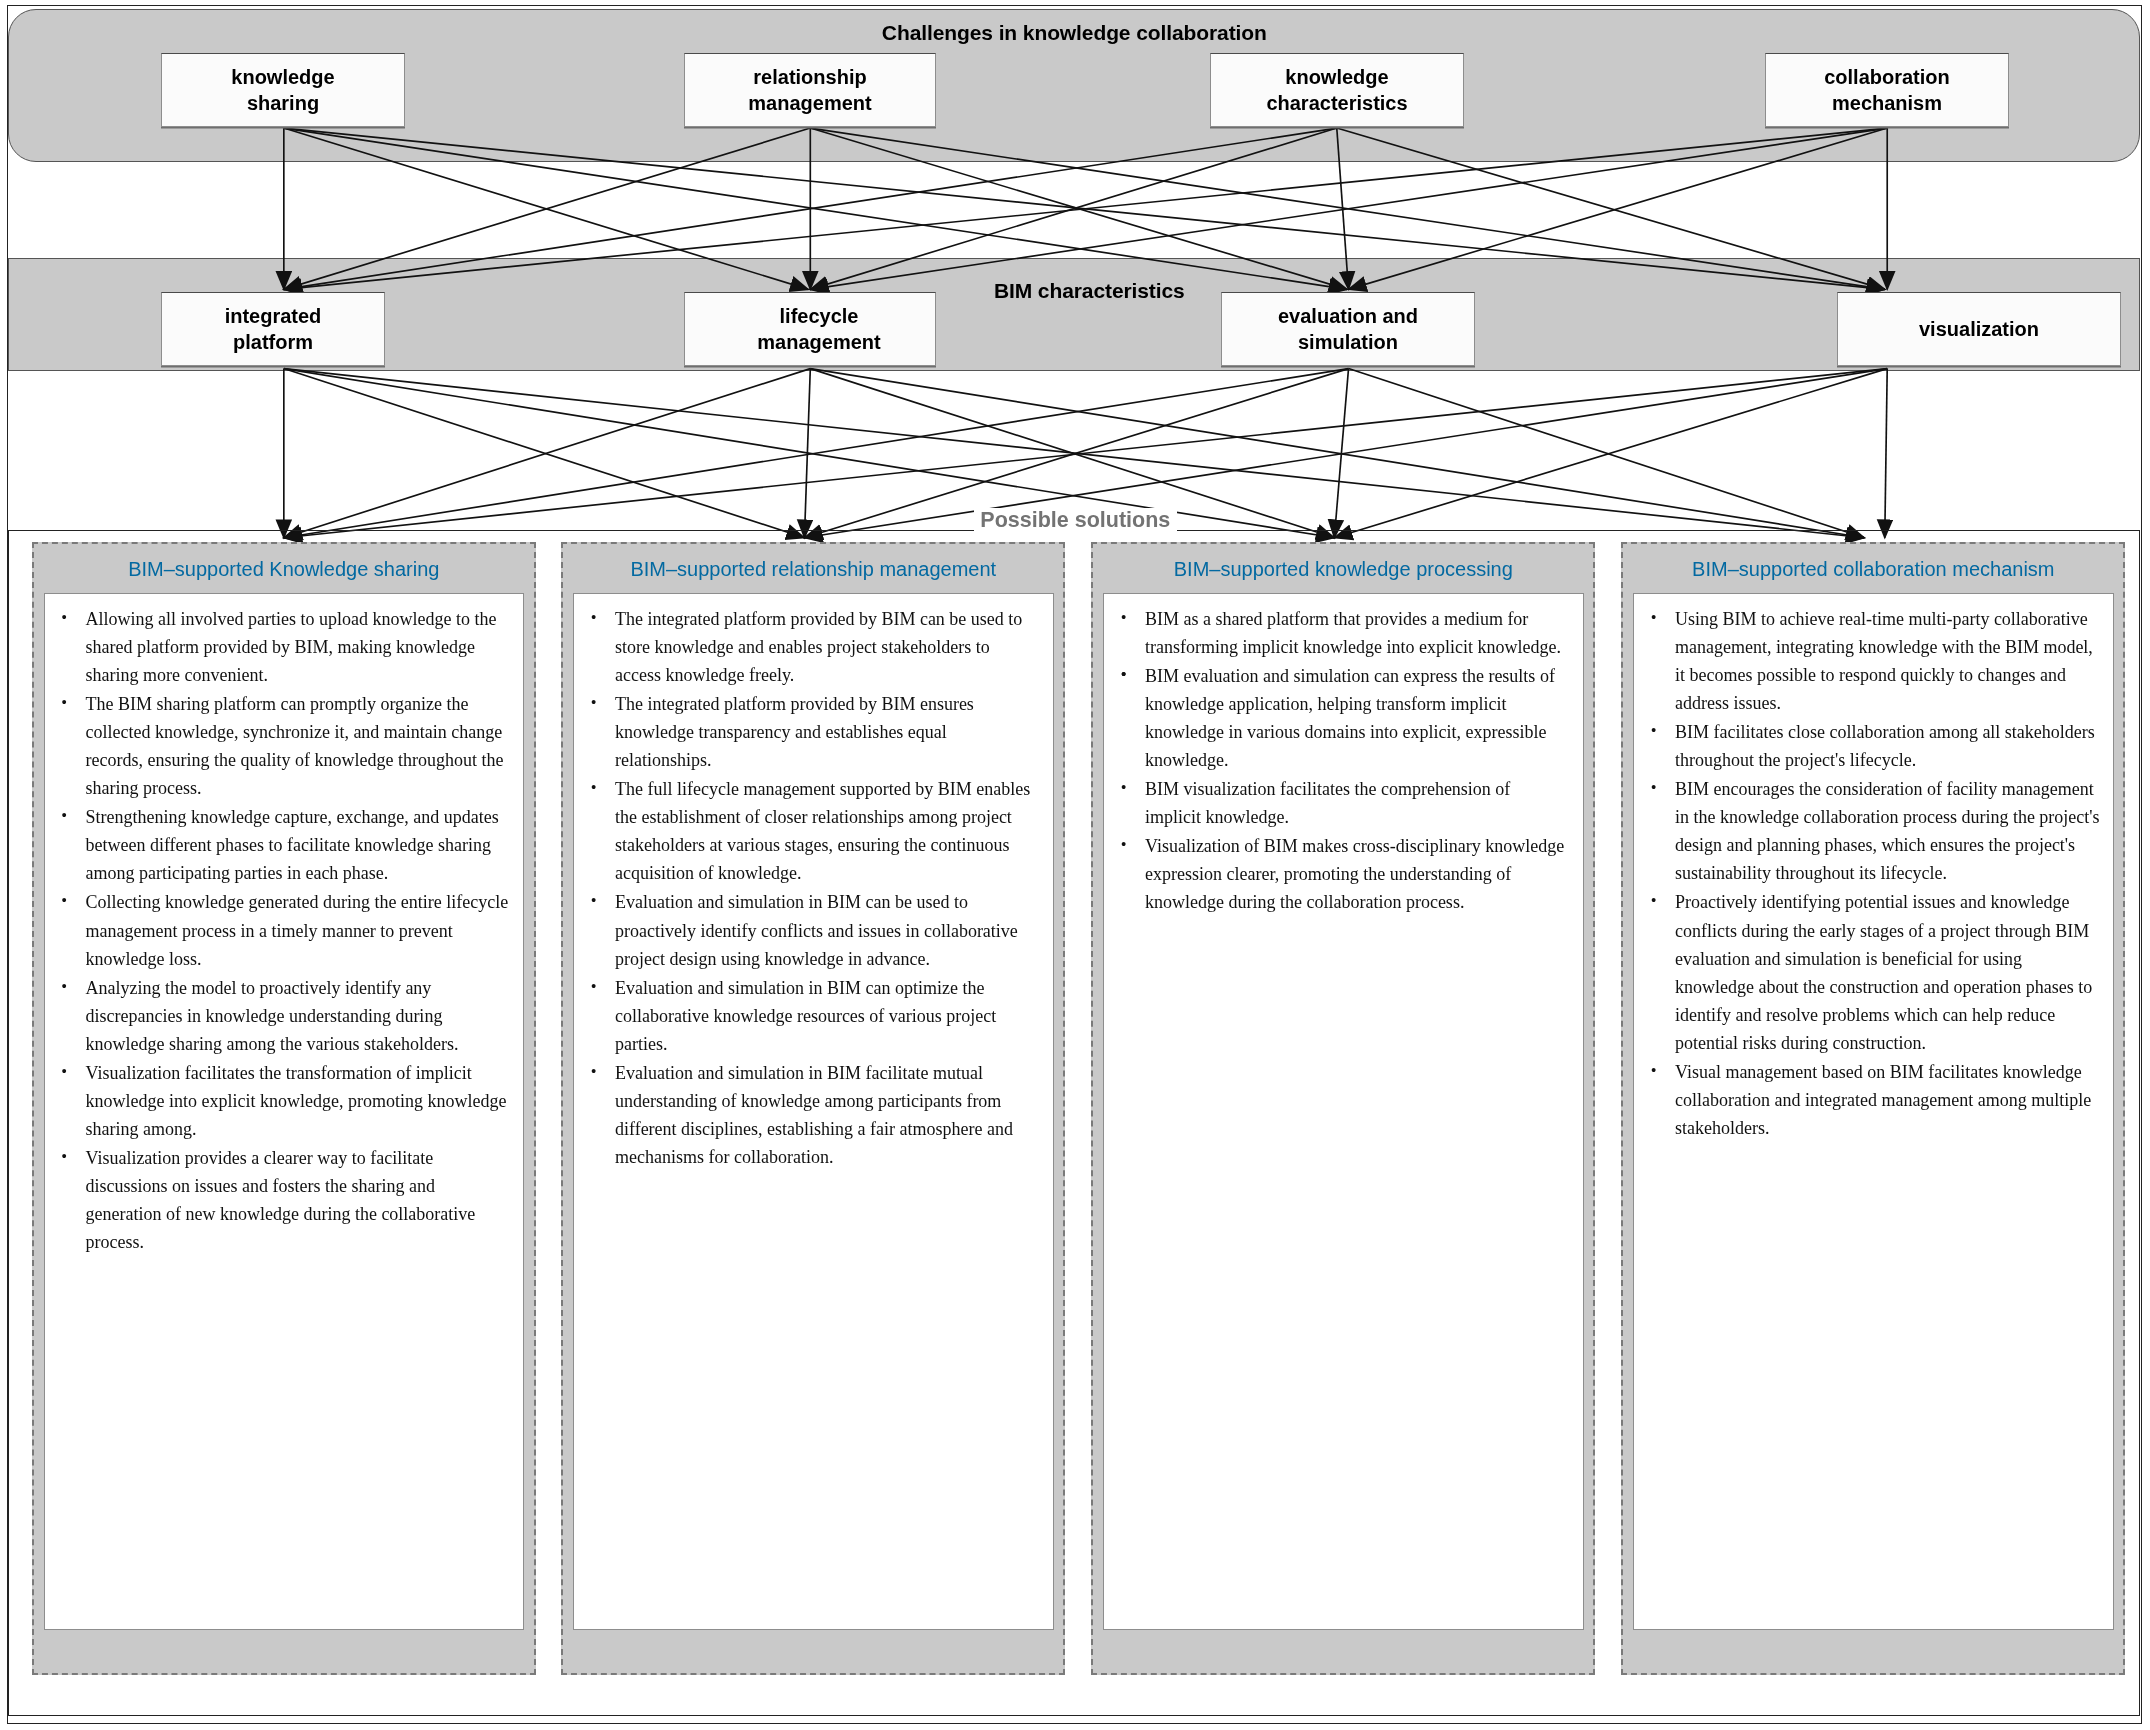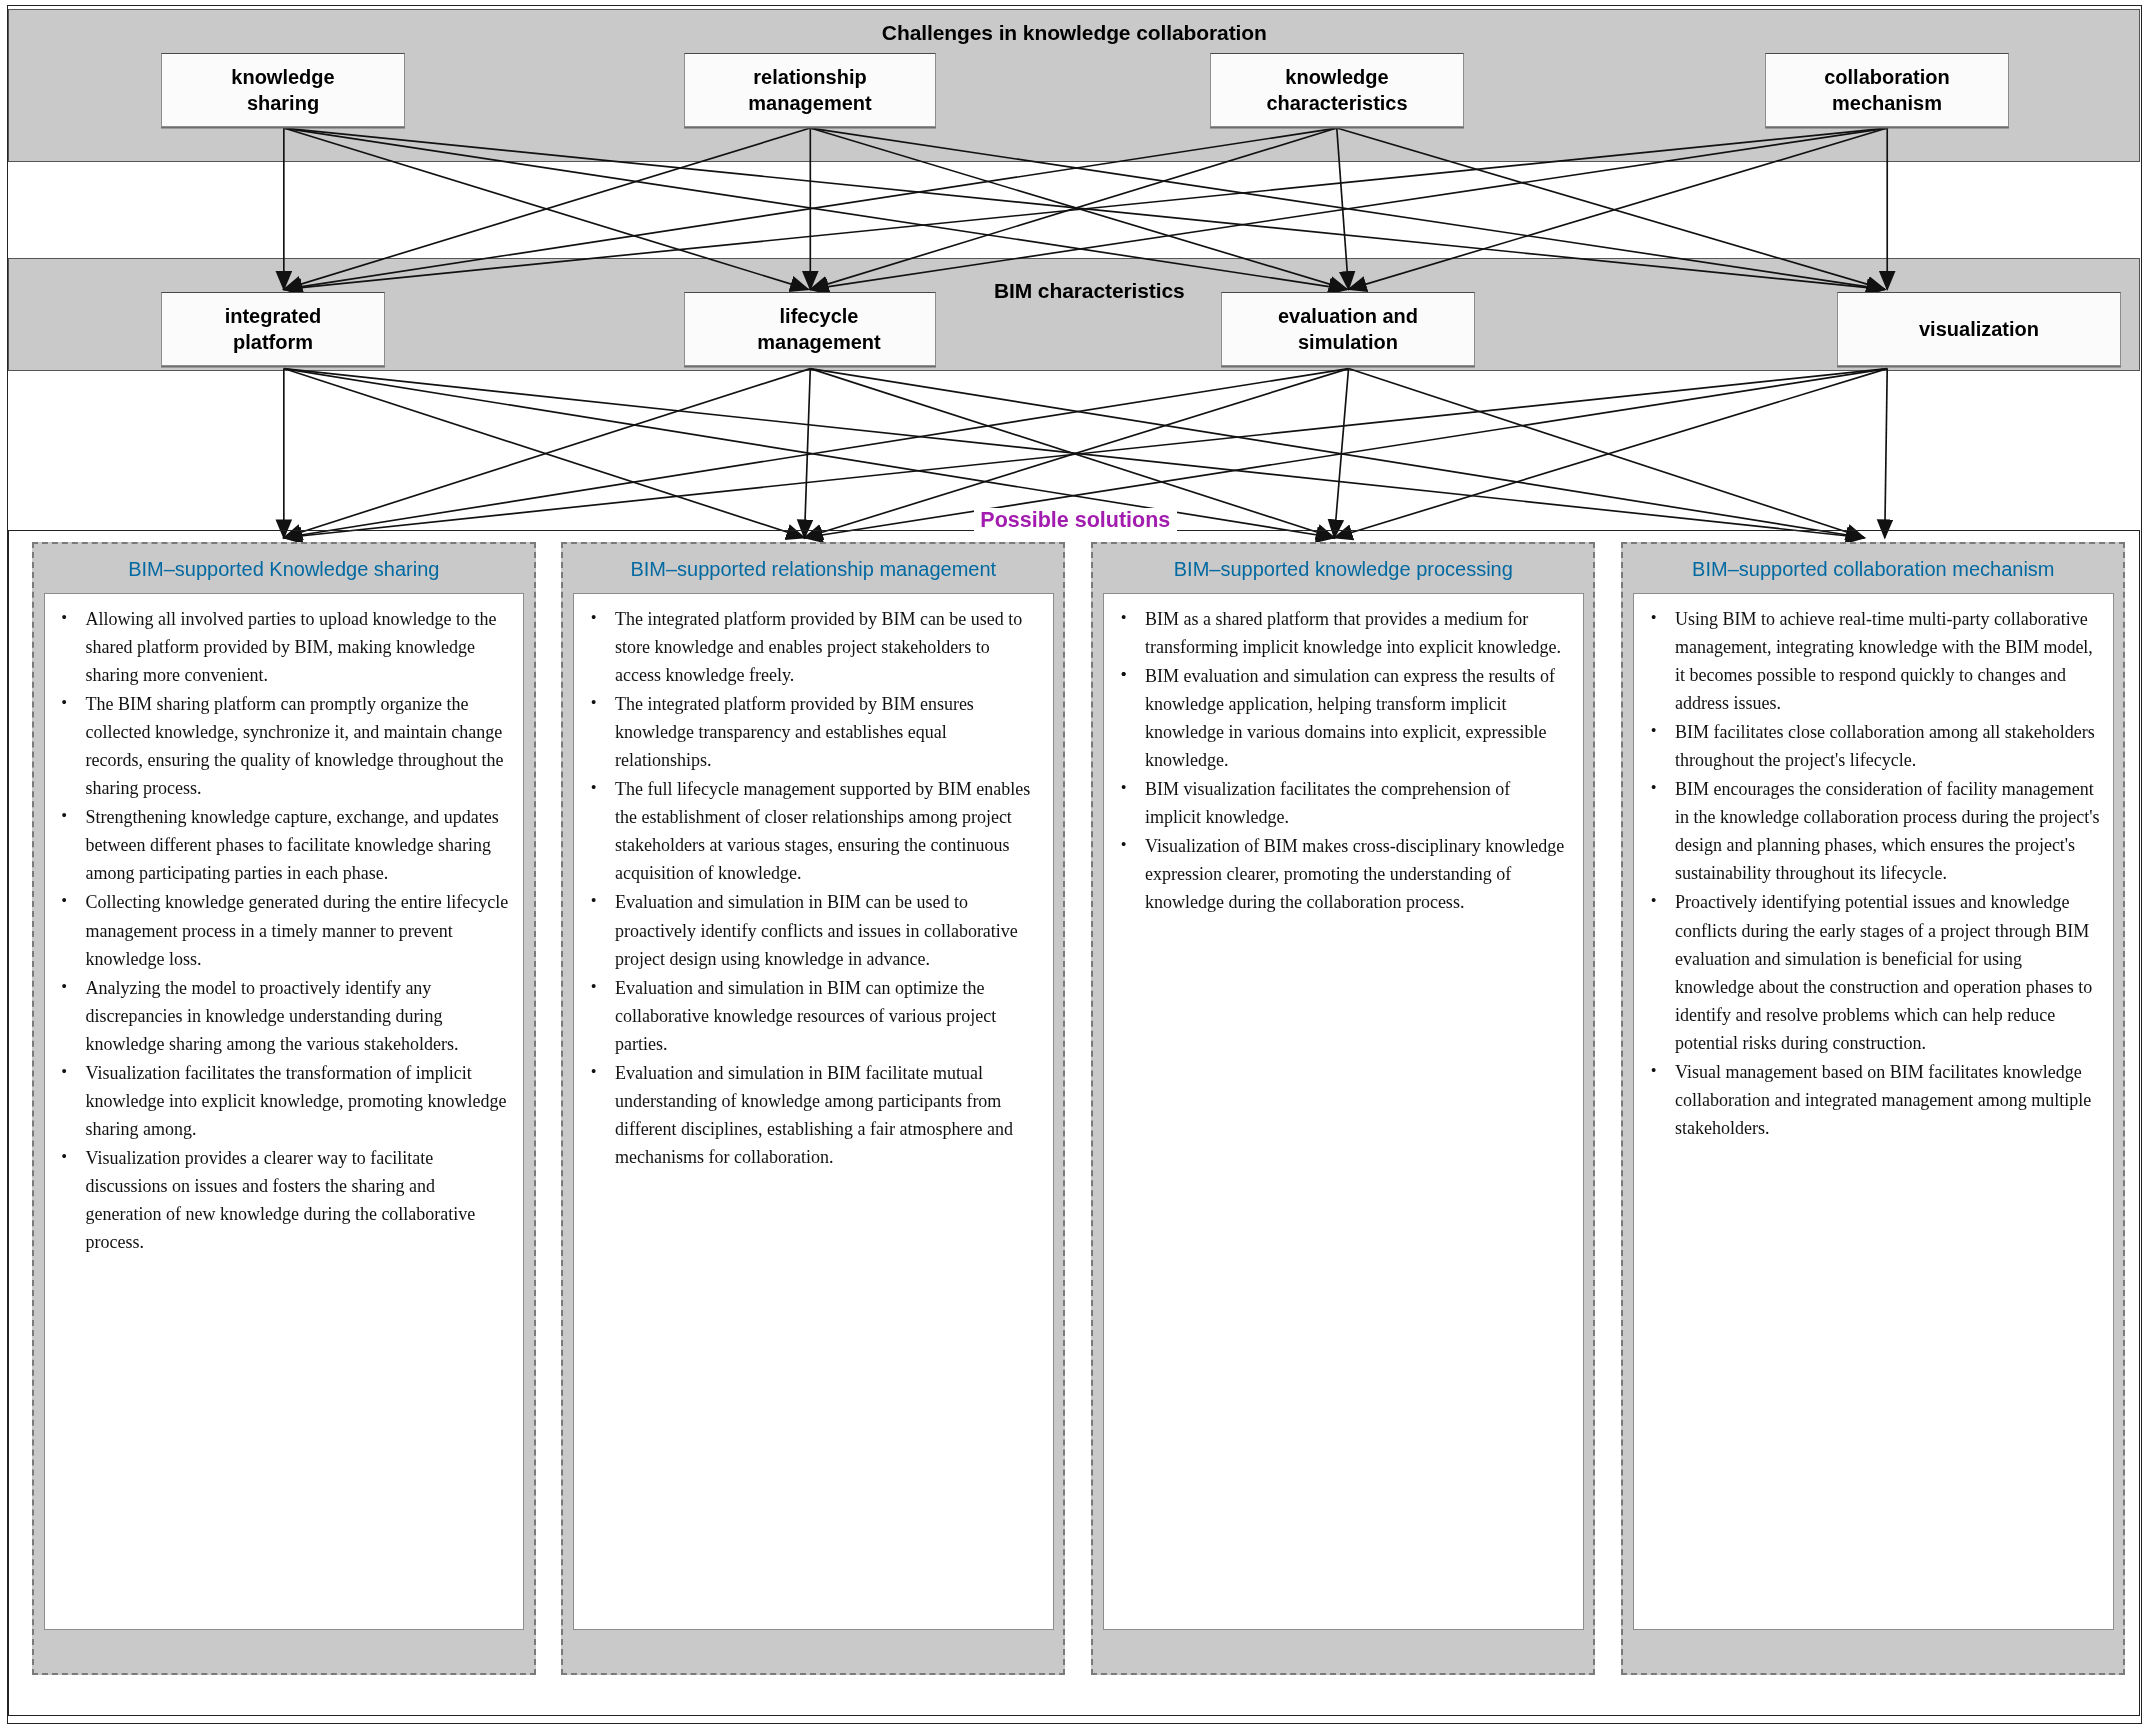--- a/index.html
+++ b/index.html
@@ -34,20 +34,21 @@
     position: absolute;
     background: #c9c9c9;
     border: 1.5px solid #555555;
     box-sizing: border-box;
   }
   #band-challenges {
     left: 8.3px;
     top: 8.8px;
     width: 2132px;
     height: 153px;
+    border-radius: 28px;
   }
   #band-bim {
     left: 8.3px;
     top: 258px;
     width: 2132px;
     height: 113px;
   }
 
   .band-title {
     position: absolute;
@@ -107,21 +108,21 @@
     box-sizing: border-box;
   }
   #solutions-title {
     position: absolute;
     left: 0;
     top: -23px;
     width: 2132px;
     text-align: center;
     font-weight: bold;
     font-size: 21.5px;
-    color: #a21caf;
+    color: #737373;
     background: transparent;
     z-index: 6;
   }
   #solutions-title span {
     background: #ffffff;
     padding: 0 6.8px;
   }
 
   .sol-col {
     position: absolute;

